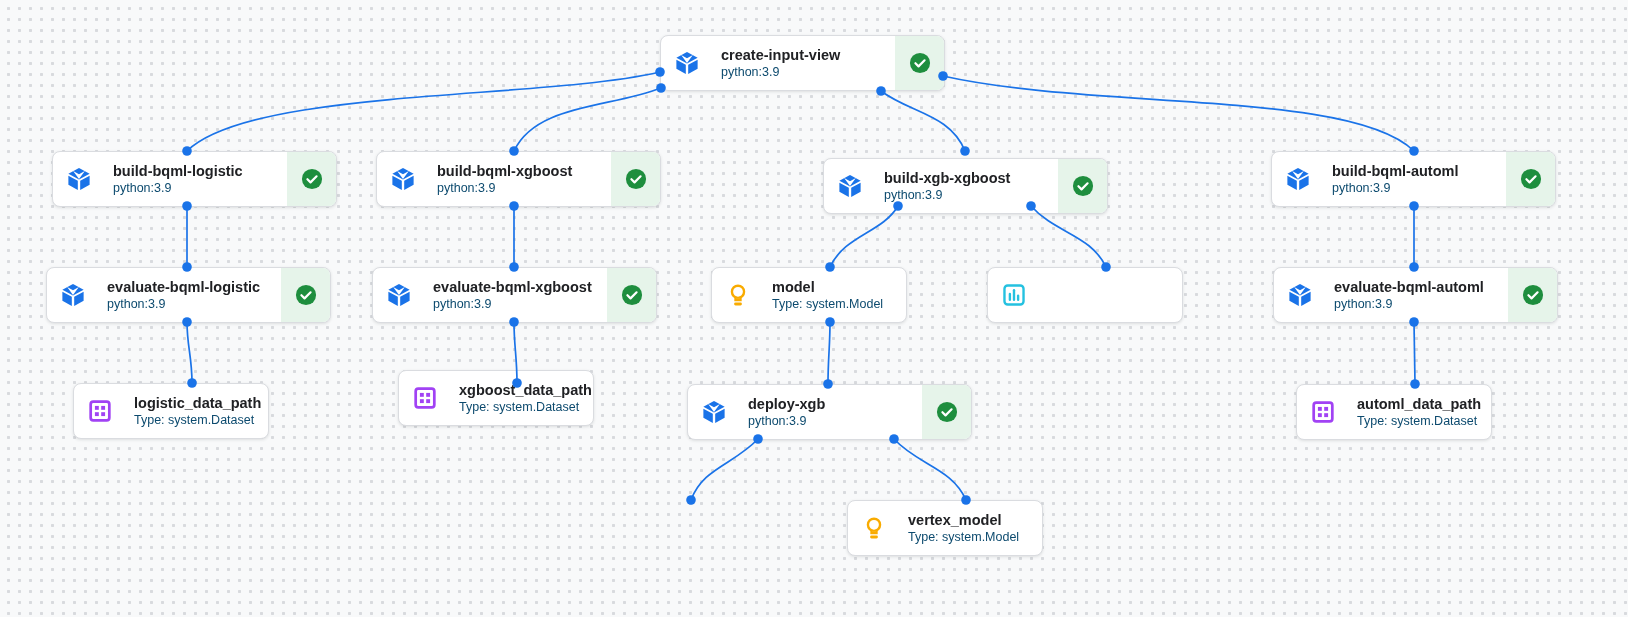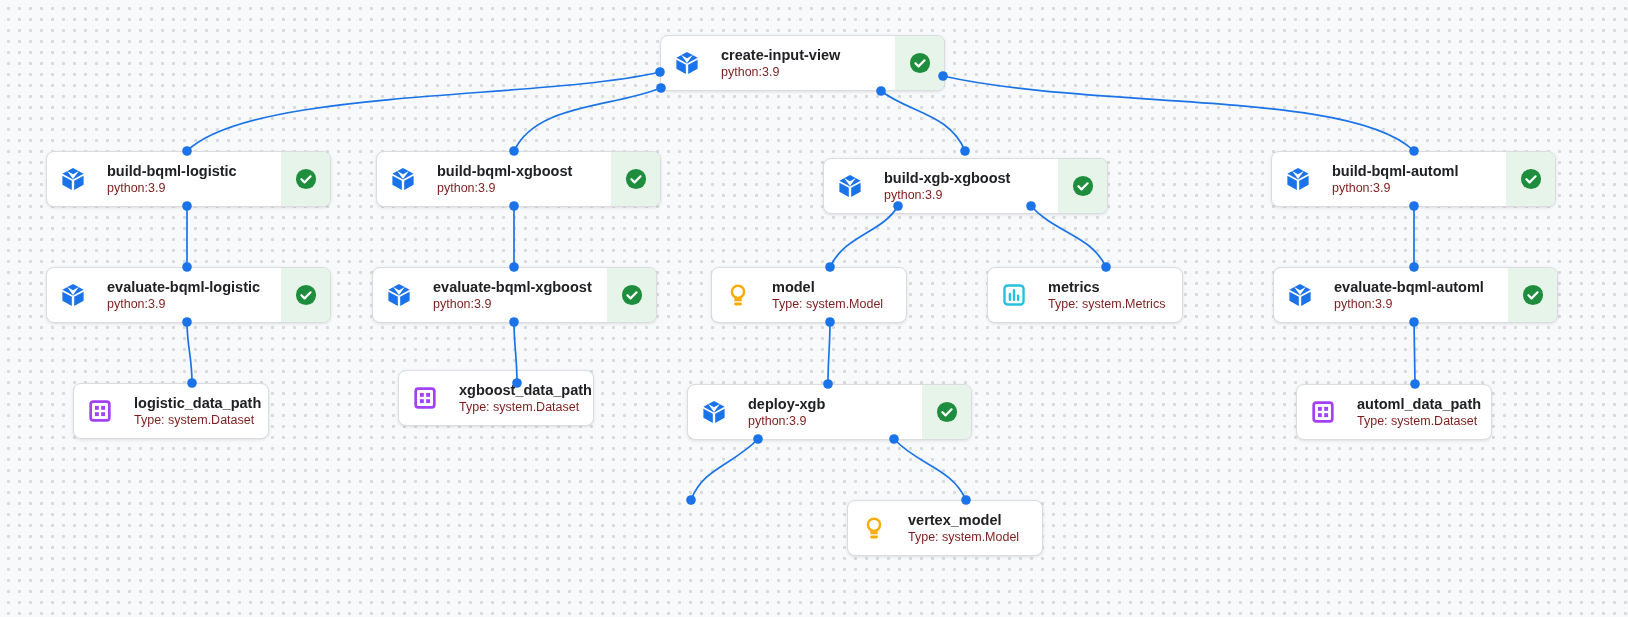--- a/index.html
+++ b/index.html
@@ -26,21 +26,21 @@
     display:flex;align-items:center;
     box-sizing:border-box;
     z-index:2;
     cursor:pointer;
   }
   .w-comp{width:285px;}
   .w-art{width:196px;}
   .nicon{margin-left:13px;width:26px;height:26px;flex:none;display:flex;align-items:center;justify-content:center;}
   .ntext{margin-left:21px;display:flex;flex-direction:column;min-width:0;flex:1;}
   .ntitle{font-size:14.5px;font-weight:600;color:#202124;line-height:18px;white-space:nowrap;}
-  .nsub{font-size:12.5px;color:#7f1d1d;line-height:16px;white-space:nowrap;}
+  .nsub{font-size:12.5px;color:#0c4a6e;line-height:16px;white-space:nowrap;}
   .nstatus{
     width:49px;align-self:stretch;flex:none;
     background:#e6f4ea;
     border-radius:0 7px 7px 0;
     display:flex;align-items:center;justify-content:center;
   }
   .edges{
     position:absolute;left:0;top:0;width:1628px;height:617px;
     z-index:3;pointer-events:none;
   }
@@ -144,21 +144,21 @@
         <span class="nsub">python:3.9</span>
       </span>
     <span class="nstatus">
         <svg viewBox="0 0 24 24" width="22" height="22">
           <circle cx="12" cy="12" r="11" fill="#1e8e3e"></circle>
           <path d="M7,12.3 L10.4,15.7 L17,9.1" stroke="#fff" stroke-width="2.4" fill="none" stroke-linecap="round" stroke-linejoin="round"></path>
         </svg>
       </span>
   </div>
 
-  <div class="node w-comp" style="left:46px;top:151px">
+  <div class="node w-comp" style="left:52px;top:151px">
     <span class="nicon">
       <svg viewBox="0 0 24 24" width="26" height="26">
           <polygon points="12,1.8 21.8,7.1 12,12.4 2.2,7.1" fill="#1a73e8"></polygon>
           <polygon points="2.2,9 10.9,13.7 10.9,22.2 2.2,17.4" fill="#1a73e8"></polygon>
           <polygon points="21.8,9 13.1,13.7 13.1,22.2 21.8,17.4" fill="#1a73e8"></polygon>
           <polygon points="6.6,4.6 12,7.5 17.4,4.6 12,11.9" fill="#ffffff"></polygon>
         </svg>
     </span>
     <span class="ntext">
         <span class="ntitle">build-bqml-logistic</span>
@@ -293,24 +293,20 @@
 
   <div class="node w-art" style="left:987px;top:267px">
     <span class="nicon">
       <svg viewBox="0 0 24 24" width="26" height="26">
           <rect x="3.2" y="3.2" width="17.6" height="17.6" rx="3" fill="none" stroke="#24c1e0" stroke-width="2.2"></rect>
           <line x1="8.2" y1="16.4" x2="8.2" y2="11" stroke="#24c1e0" stroke-width="2.2" stroke-linecap="round"></line>
           <line x1="12" y1="16.4" x2="12" y2="7.6" stroke="#24c1e0" stroke-width="2.2" stroke-linecap="round"></line>
           <line x1="15.8" y1="16.4" x2="15.8" y2="12.6" stroke="#24c1e0" stroke-width="2.2" stroke-linecap="round"></line>
         </svg>
     </span>
-    <span class="ntext">
-        <span class="ntitle">metrics</span>
-        <span class="nsub">Type: system.Metrics</span>
-      </span>
   </div>
 
   <div class="node w-comp" style="left:1273px;top:267px">
     <span class="nicon">
       <svg viewBox="0 0 24 24" width="26" height="26">
           <polygon points="12,1.8 21.8,7.1 12,12.4 2.2,7.1" fill="#1a73e8"></polygon>
           <polygon points="2.2,9 10.9,13.7 10.9,22.2 2.2,17.4" fill="#1a73e8"></polygon>
           <polygon points="21.8,9 13.1,13.7 13.1,22.2 21.8,17.4" fill="#1a73e8"></polygon>
           <polygon points="6.6,4.6 12,7.5 17.4,4.6 12,11.9" fill="#ffffff"></polygon>
         </svg>

